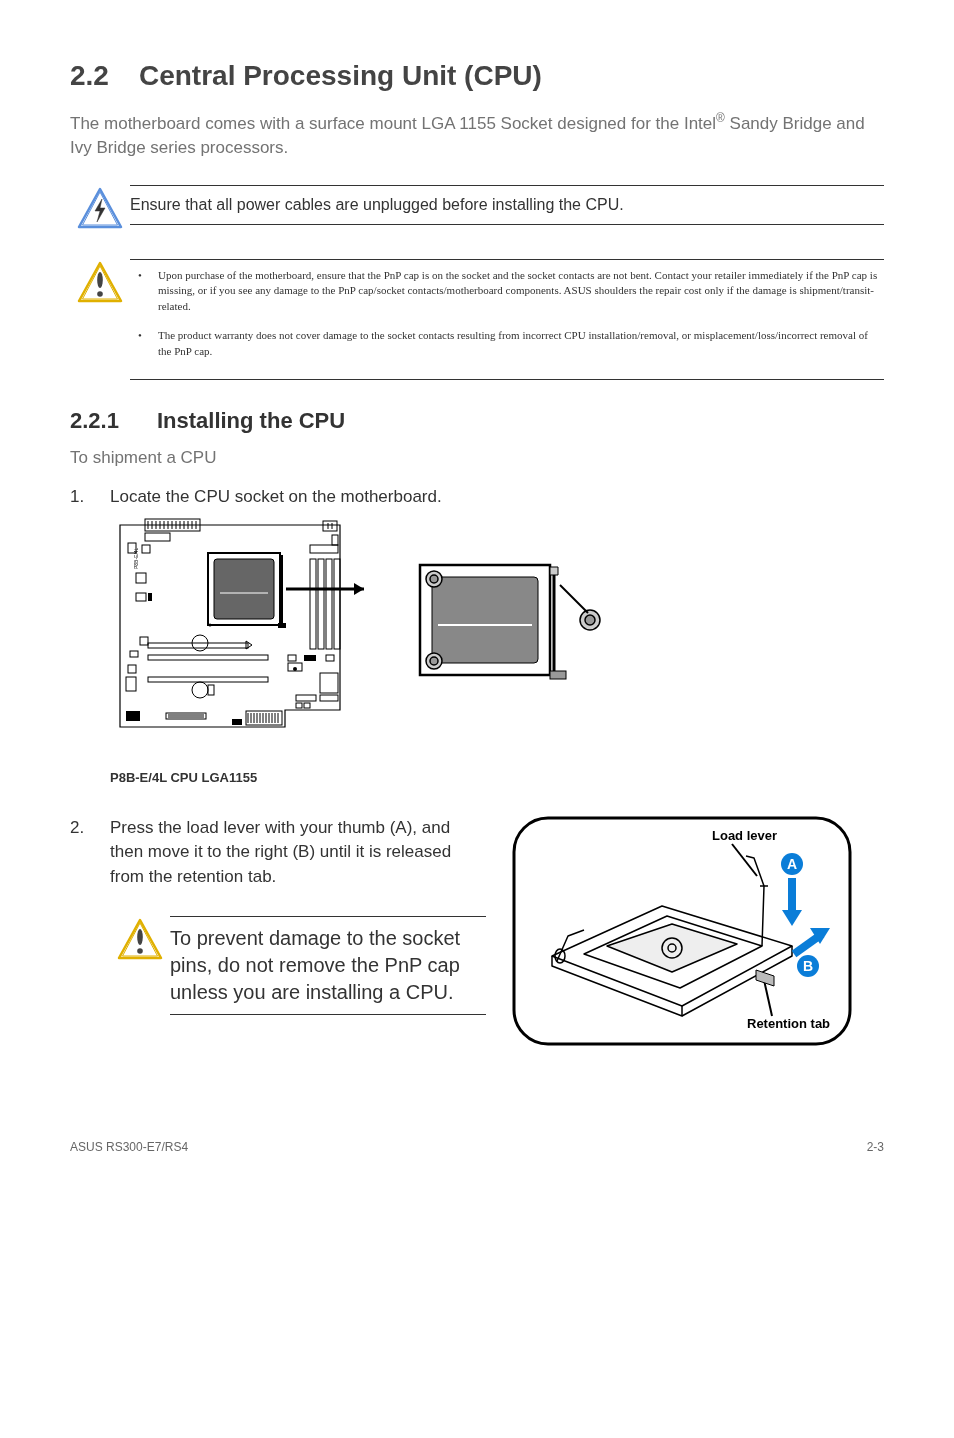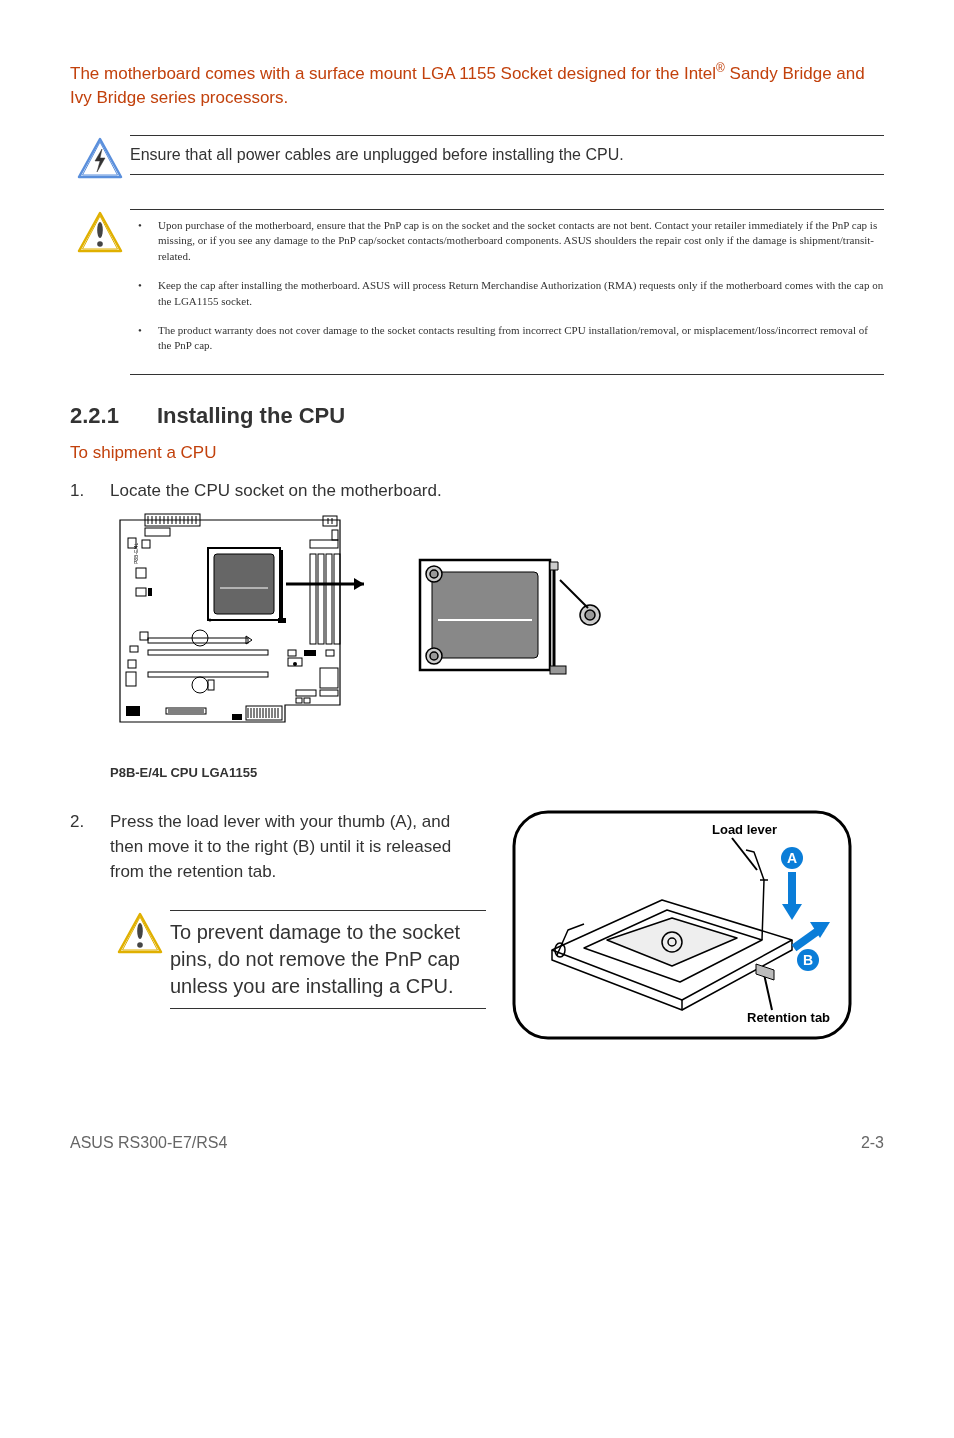--- a/index.html
+++ b/index.html
@@ -20,21 +20,21 @@
       color: #444;
       margin: 0 0 18px 0;
     }
     h1 .section-num {
       margin-right: 30px;
     }
     p.intro {
       font-size: 17px;
       line-height: 1.45;
       margin: 0 0 14px 0;
-      color: #c2410c;
+      color: #737373;
     }
     .note-box {
       display: flex;
       align-items: flex-start;
       margin: 6px 0 0 0;
       padding: 10px 0 6px 0;
     }
     .bordered-inner {
       border-top: 1px solid #333;
       border-bottom: 1px solid #333;
@@ -148,33 +148,36 @@
     .small-note .icon-col {
       width: 60px;
     }
     .small-note .bordered-inner {
       font-size: 20px;
       line-height: 1.35;
     }
     .footer {
       display: flex;
       justify-content: space-between;
-      font-size: 16px;
+      font-size: 12px;
       color: #666;
       margin-top: 80px;
       padding-top: 10px;
       gap: 27px;
     }
     sup { font-size: 0.7em; }
   </style>
 </head>
 <body>
 
 <div class="page">
 
+  <h1>
+    <span class="section-num">2.2</span><span>Central Processing Unit (CPU)</span>
+  </h1>
 
   <p class="intro">The motherboard comes with a surface mount LGA 1155 Socket designed for the Intel<sup>®</sup> Sandy Bridge and Ivy Bridge series processors.</p>
 
   <div class="note-box">
     <div class="icon-col">
       <span>
         <svg width="46" height="46" viewBox="0 0 46 46">
           <polygon points="23,2 44,40 2,40" fill="none" stroke="#5a8fdc" stroke-width="2.5" stroke-linejoin="round"></polygon>
           <polygon points="23,5 40.5,38 5.5,38" fill="none" stroke="#5a8fdc" stroke-width="1"></polygon>
           <path d="M25 12 L18 24 L23 24 L20 35 L28 21 L23 21 Z" fill="#333" stroke="#333" stroke-width="0.5"></path>
@@ -191,21 +194,20 @@
           <polygon points="23,2 44,40 2,40" fill="none" stroke="#e0b000" stroke-width="2.5" stroke-linejoin="round"></polygon>
           <polygon points="23,5 40.5,38 5.5,38" fill="none" stroke="#e0b000" stroke-width="1"></polygon>
           <ellipse cx="23" cy="19" rx="2.8" ry="8" fill="#444"></ellipse>
           <circle cx="23" cy="33" r="2.8" fill="#444"></circle>
         </svg>
       </span>
     </div>
     <div class="bordered-inner">
       <ul class="note-list">
         <li>Upon purchase of the motherboard, ensure that the PnP cap is on the socket and the socket contacts are not bent. Contact your retailer immediately if the PnP cap is missing, or if you see any damage to the PnP cap/socket contacts/motherboard components. ASUS shoulders the repair cost only if the damage is shipment/transit-related.</li>
-        <li>Keep the cap after installing the motherboard. ASUS will process Return Merchandise Authorization (RMA) requests only if the motherboard comes with the cap on the LGA1155 socket.</li>
         <li>The product warranty does not cover damage to the socket contacts resulting from incorrect CPU installation/removal, or misplacement/loss/incorrect removal of the PnP cap.</li>
       </ul>
     </div>
   </div>
 
   <h2>
     <span class="subnum">2.2.1</span><span>Installing the CPU</span>
   </h2>
 
   <p class="intro">To shipment a CPU</p>

